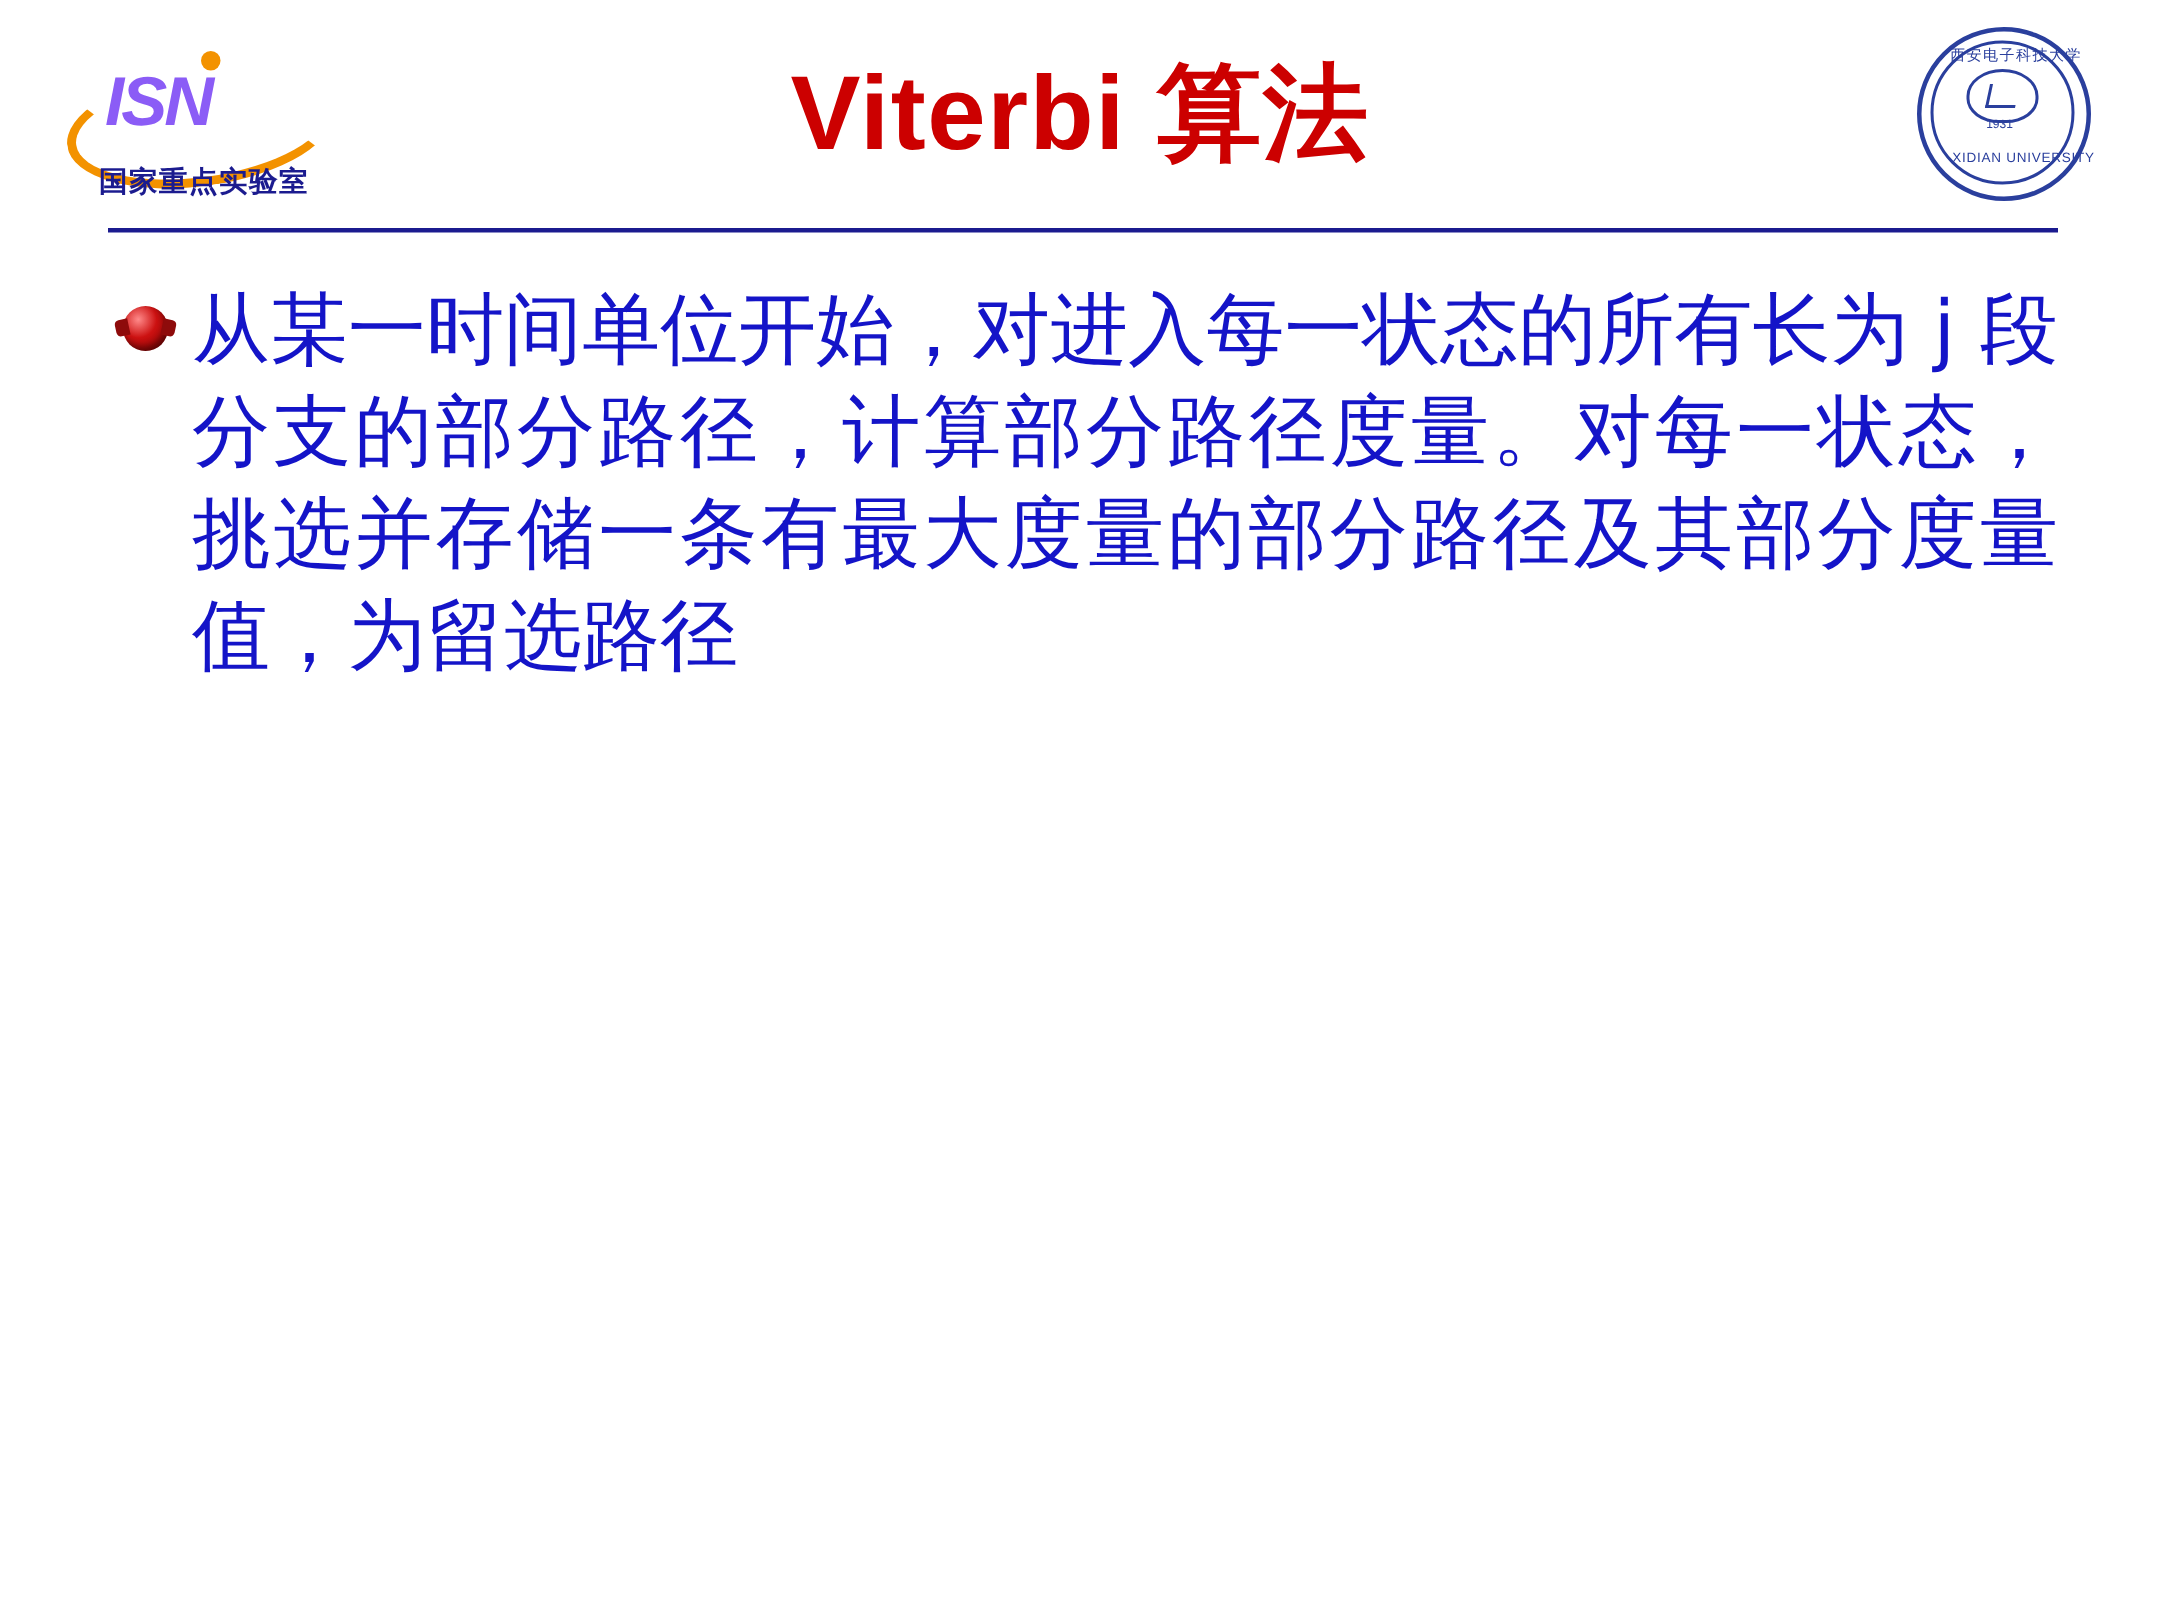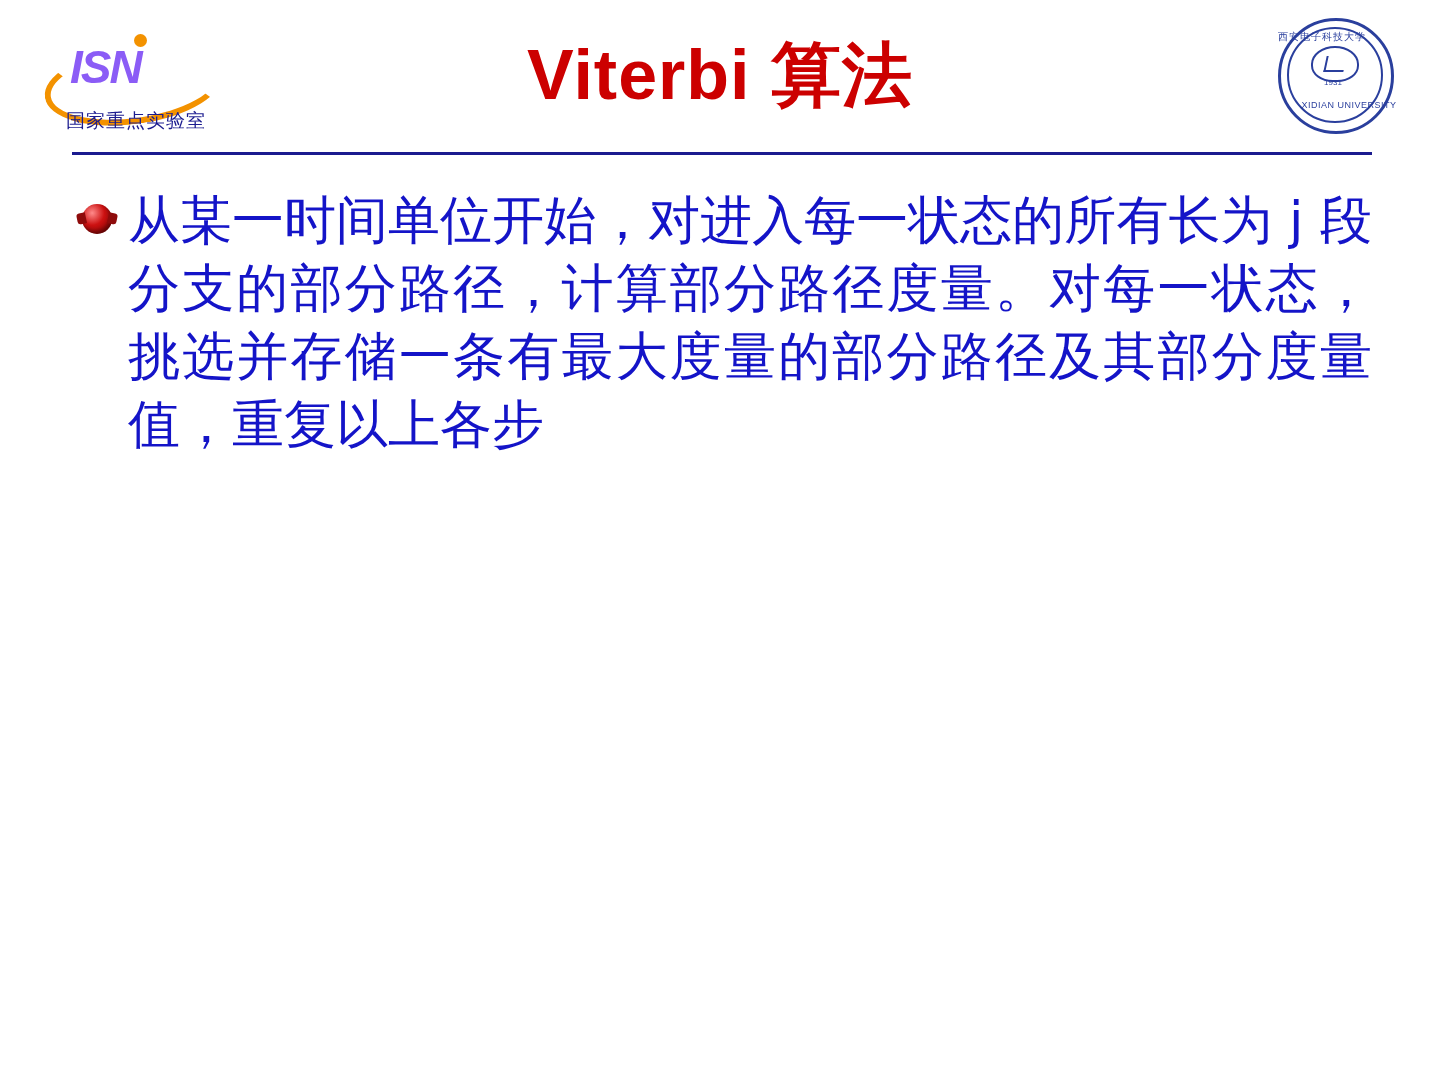--- a/index.html
+++ b/index.html
@@ -91,21 +91,21 @@
     width: 13px;
     height: 13px;
     border-radius: 50%;
     background: #f39200;
   }
   .isn-logo .lab-name {
     position: absolute;
     left: 26px;
     top: 80px;
     font-size: 19px;
-    font-weight: normal;
+    font-weight: bold;
     color: #1b1b8f;
     letter-spacing: 1px;
     white-space: nowrap;
   }
 
   
   .seal {
     position: absolute;
     right: 40px;
     top: 18px;
@@ -128,21 +128,21 @@
     width: 92px;
     height: 92px;
     border: 2px solid #2a3f9d;
     border-radius: 50%;
   }
   .seal .seal-top {
     position: absolute;
     left: 0;
     top: 12px;
     width: 110px;
-    text-align: left;
+    text-align: right;
     font-size: 10px;
     color: #2a3f9d;
     letter-spacing: 1px;
   }
   .seal .seal-bottom {
     position: absolute;
     left: 16px;
     top: 82px;
     width: 110px;
     text-align: center;
@@ -268,19 +268,19 @@
 
     <div class="rule"></div>
   </div>
 
   <div class="content">
 
     <div class="bullet-row">
       <div class="bullet-marker">
         <div class="ball"></div>
       </div>
-      <div class="bullet-text">从某一时间单位开始，对进入每一状态的所有长为 j 段分支的部分路径，计算部分路径度量。对每一状态，挑选并存储一条有最大度量的部分路径及其部分度量值，重复以上各步</div>
+      <div class="bullet-text">从某一时间单位开始，对进入每一状态的所有长为 j 段分支的部分路径，计算部分路径度量。对每一状态，挑选并存储一条有最大度量的部分路径及其部分度量值，为留选路径</div>
     </div>
 
 
 
   </div>
 </div>
 
 </body></html>

